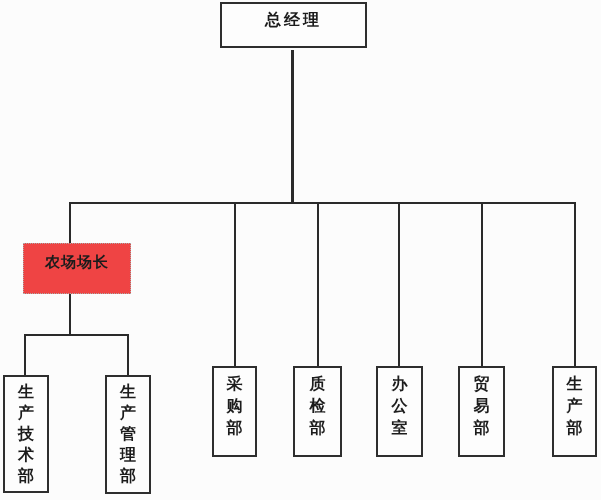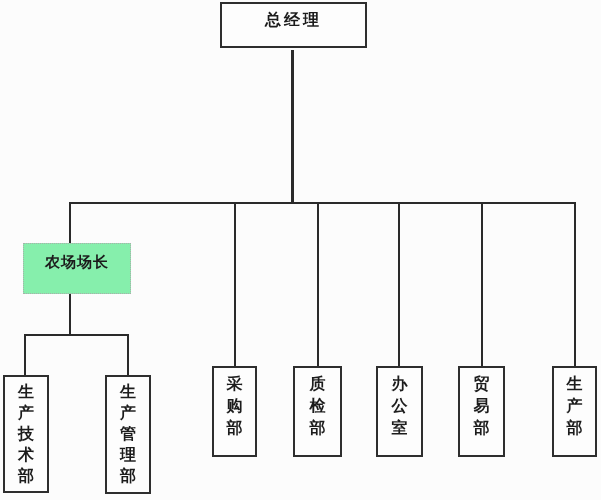--- a/index.html
+++ b/index.html
@@ -29,21 +29,21 @@
     left: 220px; top: 2px; width: 147px; height: 46px;
     display: flex; justify-content: center;
   }
   .node-root .label {
     font-size: 16px; font-weight: bold; letter-spacing: 3px;
     padding-top: 6px;
   }
   .node-farm {
     left: 23px; top: 243px; width: 108px; height: 51px;
     border: 1px dotted #ababab;
-    background: #86efac;
+    background: #ef4444;
     display: flex; justify-content: center;
   }
   .node-farm .label {
     font-size: 15px; font-weight: bold; letter-spacing: 1px;
     padding-top: 9px;
   }
   .vnode {
     display: flex; flex-direction: column; align-items: center;
   }
   .vnode .vtext {

